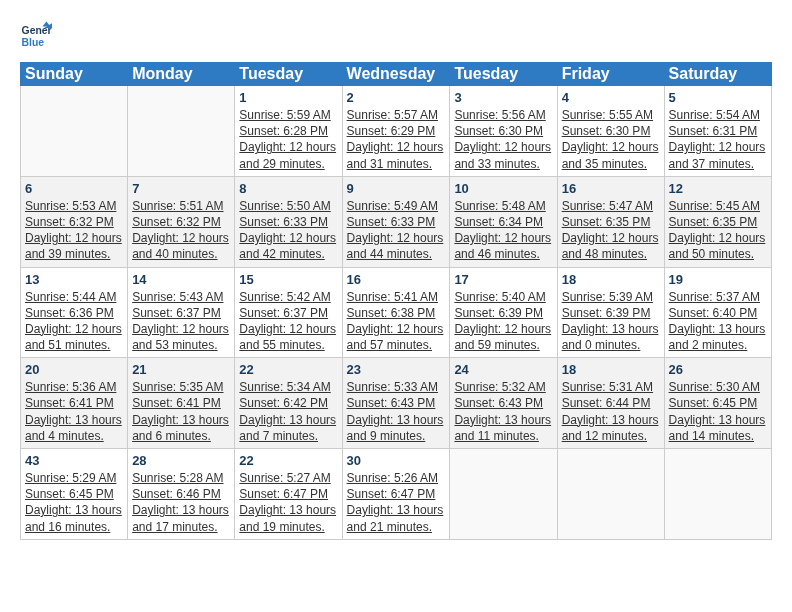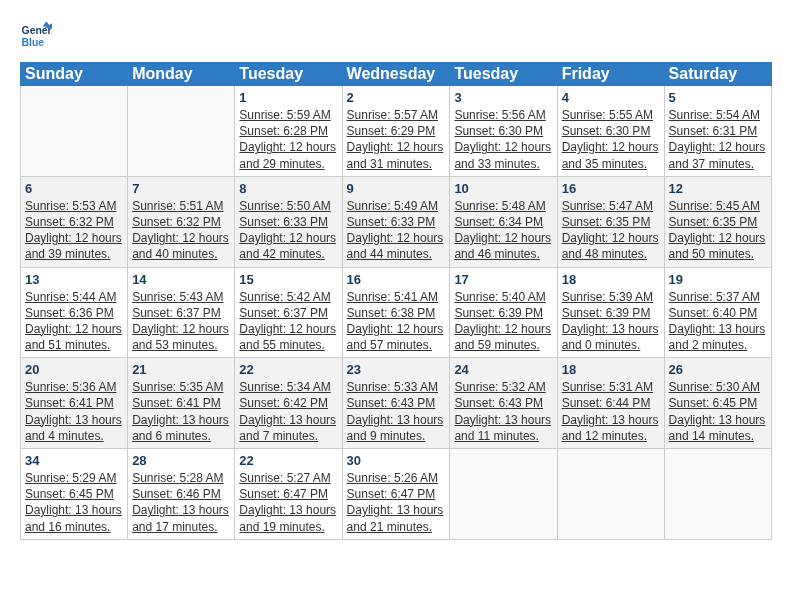--- a/index.html
+++ b/index.html
@@ -224,21 +224,21 @@
           <div class="day-number">18</div>
           <div class="day-info">Sunrise: 5:31 AM<br>Sunset: 6:44 PM<br>Daylight: 13 hours<br>and 12 minutes.</div>
         </td>
         <td>
           <div class="day-number">26</div>
           <div class="day-info">Sunrise: 5:30 AM<br>Sunset: 6:45 PM<br>Daylight: 13 hours<br>and 14 minutes.</div>
         </td>
       </tr>
       <tr>
         <td>
-          <div class="day-number">34</div>
+          <div class="day-number">43</div>
           <div class="day-info">Sunrise: 5:29 AM<br>Sunset: 6:45 PM<br>Daylight: 13 hours<br>and 16 minutes.</div>
         </td>
         <td>
           <div class="day-number">28</div>
           <div class="day-info">Sunrise: 5:28 AM<br>Sunset: 6:46 PM<br>Daylight: 13 hours<br>and 17 minutes.</div>
         </td>
         <td>
           <div class="day-number">22</div>
           <div class="day-info">Sunrise: 5:27 AM<br>Sunset: 6:47 PM<br>Daylight: 13 hours<br>and 19 minutes.</div>
         </td>

